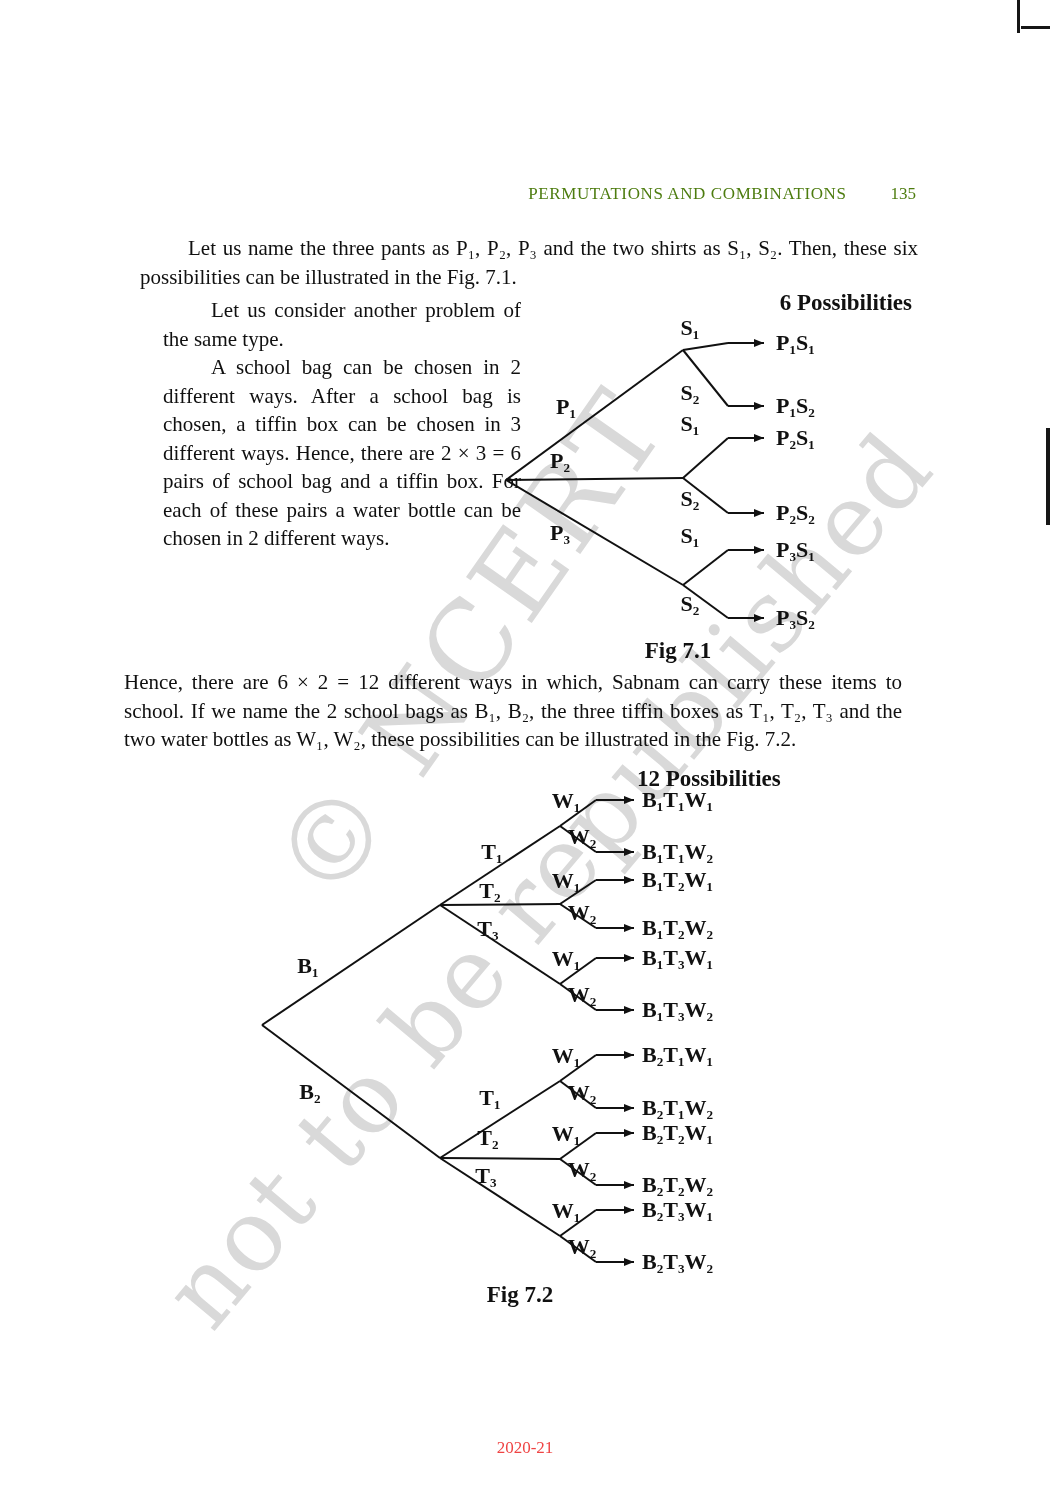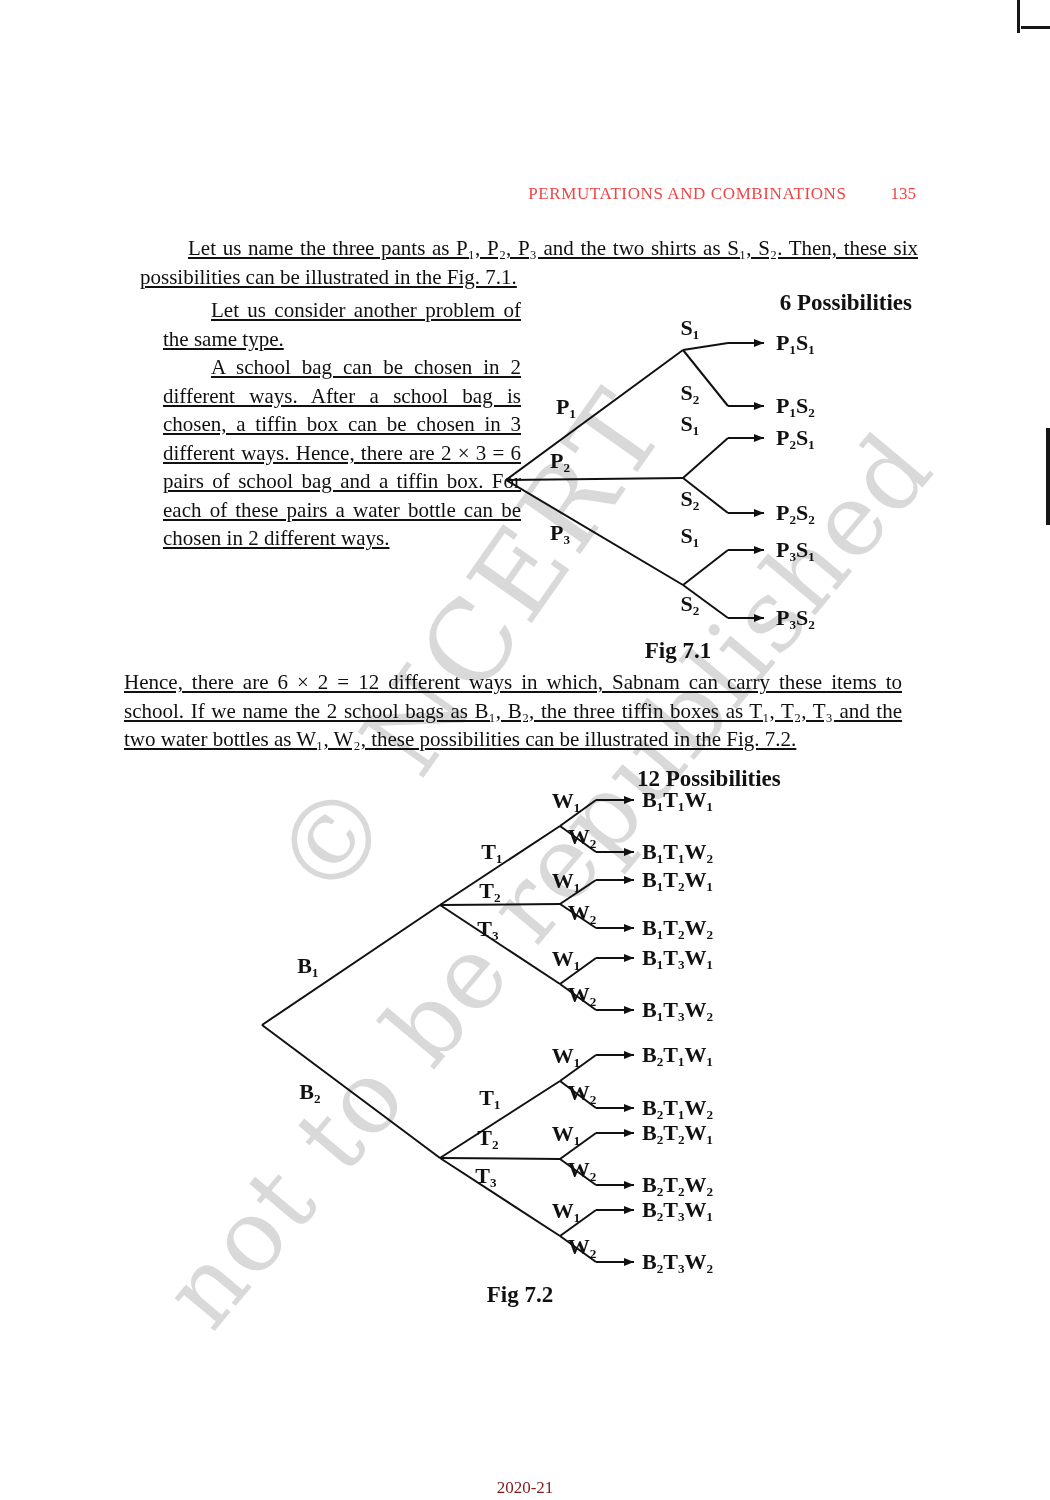--- a/index.html
+++ b/index.html
@@ -17,32 +17,31 @@
     font-family:"DejaVu Serif",serif;
   }
   .wm1 { font-size:110px; left:470px; top:645px; letter-spacing:4px;
          transform:translate(-50%,-50%) rotate(-55deg); }
   .wm2 { font-size:100px; left:548px; top:880px; letter-spacing:2px;
          transform:translate(-50%,-50%) rotate(-50deg); }
 
   
   .header {
     left:140px; top:184px; width:776px; text-align:right;
-    font-size:17px; letter-spacing:0.6px; color:#ef4444;
+    font-size:17px; letter-spacing:0.6px; color:#4d7c0f;
   }
   .pageno { margin-left:44px; letter-spacing:0; }
   .footer {
-    left:0; top:1438px; width:1050px; text-align:center; font-size:17px; color:#7f1d1d;margin-top:40px;
+    left:0; top:1438px; width:1050px; text-align:center; font-size:17px; color:#ef4444;
   }
 
   
   .body-text {
     font-size:21px; line-height:28.5px; color:#101010;
     text-align:justify;
-    text-decoration:underline;
   }
   .body-text p { margin:0; }
   .ind { text-indent:48px; }
   .para1 { left:140px; top:234px; width:778px; }
   .leftcol { left:140px; top:296px; width:358px;margin-left:23px; }
   .para5 { left:124px; top:668px; width:778px; }
 
   
   .fig71 { left:498px; top:288px; }
   .fig72 { left:230px; top:755px; }

